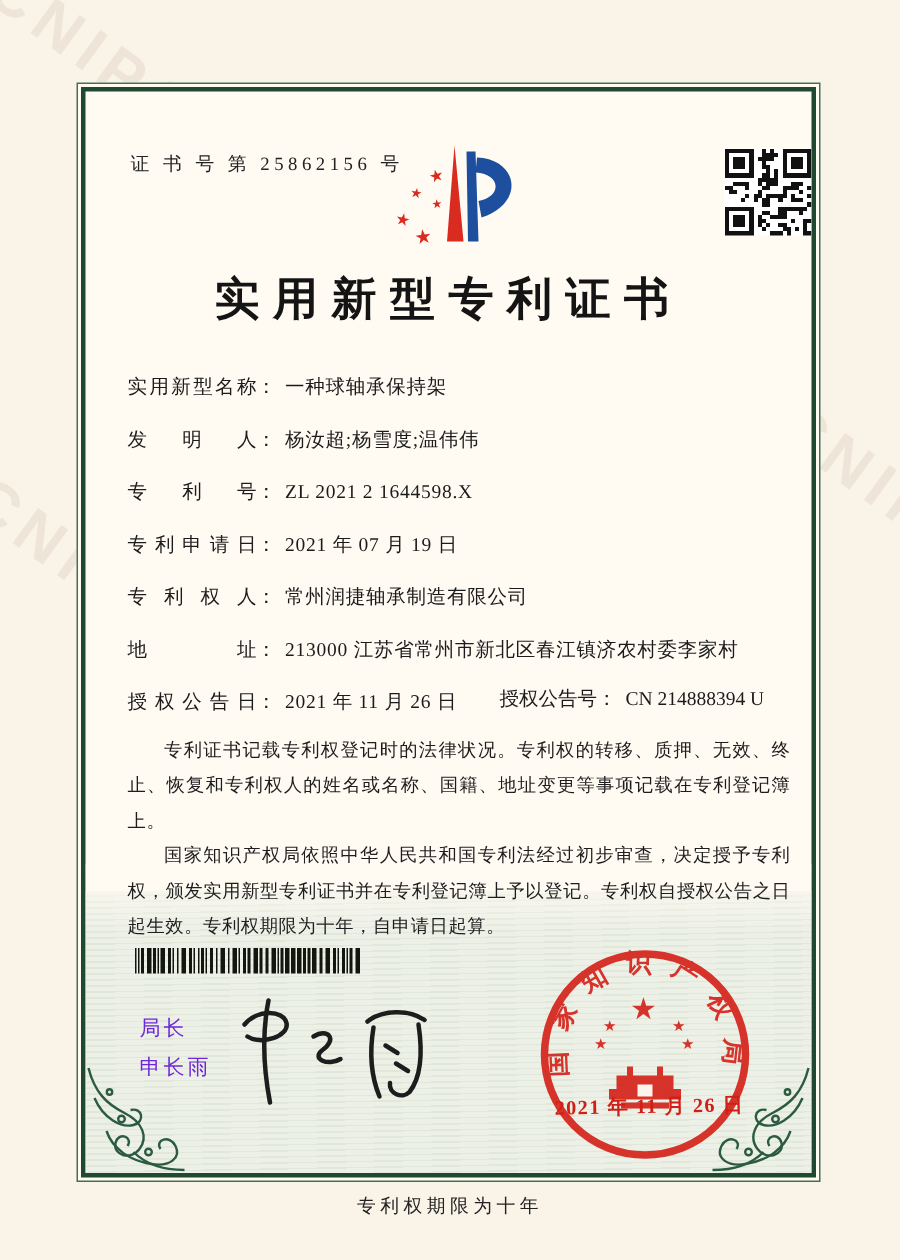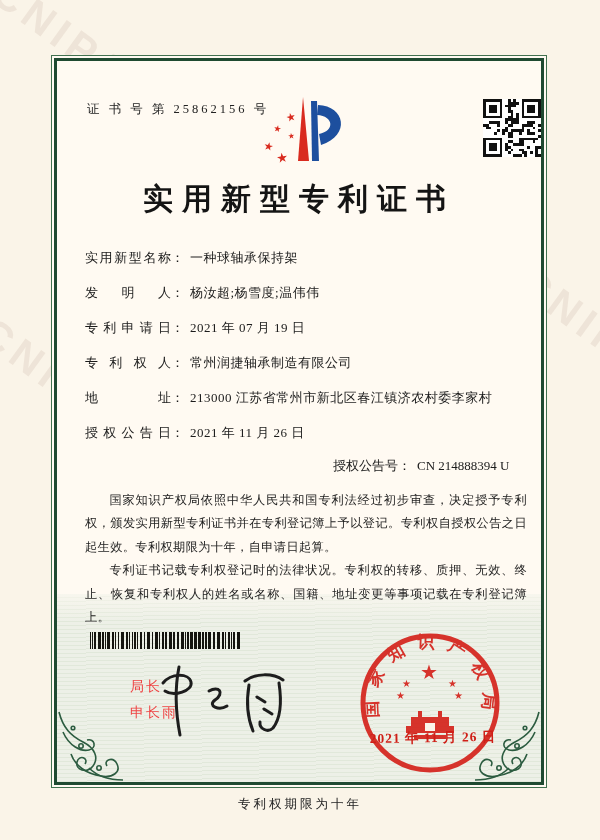--- a/index.html
+++ b/index.html
@@ -50,21 +50,21 @@
   .fcolon{margin-right:6px;}
   .frow .fvalue{letter-spacing:0.5px;}
   .grant-no{position:absolute;left:248px;top:208px;white-space:nowrap;}
   .paras{
     left:28px;top:428px;width:442px;font-size:12.2px;line-height:1.92;
     text-align:justify;letter-spacing:0.4px;color:#1d1d1d;
   }
   .paras p{margin:0;text-indent:2em;}
   .barcode{left:33px;top:571px;width:156px;height:17px;font-size:0;}
   .barcode span{display:inline-block;height:100%;background:#15150f;vertical-align:top;}
-  .signer{left:36px;top:613px;font-size:14px;line-height:26px;letter-spacing:2px;color:#ef4444;margin-left:37px;}
+  .signer{left:36px;top:613px;font-size:14px;line-height:26px;letter-spacing:2px;color:#6d28d9;}
   .signature{left:92px;top:596px;width:150px;height:90px;}
   .seal{left:297px;top:566px;width:152px;height:152px;opacity:0.92;}
   .seal-date{
     left:306px;top:668px;width:140px;text-align:center;color:#cf1f17;
     font-size:13.5px;letter-spacing:1px;font-weight:600;transform:rotate(-1deg);
   }
   .page-no{left:0;right:0;top:704px;text-align:center;font-size:11.5px;letter-spacing:1.5px;color:#333;}
   .corner{position:absolute;width:78px;height:78px;bottom:-2px;}
   .corner.right{right:-2px;}
   .corner.left{left:-2px;transform:scaleX(-1);}
@@ -228,39 +228,42 @@
     <div class="abs title">实用新型专利证书</div>
 
     <div class="abs fields">
       <div class="frow">
         <span class="flabel">实用新型名称</span><span class="fcolon">：</span><span class="fvalue">一种球轴承保持架</span>
       </div>
       <div class="frow">
         <span class="flabel">发明人</span><span class="fcolon">：</span><span class="fvalue">杨汝超;杨雪度;温伟伟</span>
       </div>
       <div class="frow">
+        <span class="flabel">专利号</span><span class="fcolon">：</span><span class="fvalue">ZL 2021 2 1644598.X</span>
+      </div>
+      <div class="frow">
         <span class="flabel">专利申请日</span><span class="fcolon">：</span><span class="fvalue">2021 年 07 月 19 日</span>
       </div>
       <div class="frow">
         <span class="flabel">专利权人</span><span class="fcolon">：</span><span class="fvalue">常州润捷轴承制造有限公司</span>
       </div>
       <div class="frow">
         <span class="flabel">地址</span><span class="fcolon">：</span><span class="fvalue">213000 江苏省常州市新北区春江镇济农村委李家村</span>
       </div>
       <div class="frow">
         <span class="flabel">授权公告日</span><span class="fcolon">：</span><span class="fvalue">2021 年 11 月 26 日</span>
       </div>
       <div class="grant-no">
         <span>授权公告号</span><span class="fcolon">：</span><span class="fvalue">CN 214888394 U</span>
       </div>
     </div>
 
     <div class="abs paras">
+      <p>专利证书记载专利权登记时的法律状况。专利权的转移、质押、无效、终止、恢复和专利权人的姓名或名称、国籍、地址变更等事项记载在专利登记簿上。</p>
       <p>国家知识产权局依照中华人民共和国专利法经过初步审查，决定授予专利权，颁发实用新型专利证书并在专利登记簿上予以登记。专利权自授权公告之日起生效。专利权期限为十年，自申请日起算。</p>
-      <p>专利证书记载专利权登记时的法律状况。专利权的转移、质押、无效、终止、恢复和专利权人的姓名或名称、国籍、地址变更等事项记载在专利登记簿上。</p>
     </div>
 
     <div class="abs barcode" id="barcode"><span style="width:1px;margin-right:1px"></span><span style="width:1px;margin-right:1px"></span><span style="width:2px;margin-right:2px"></span><span style="width:3px;margin-right:1px"></span><span style="width:2px;margin-right:1px"></span><span style="width:1px;margin-right:1px"></span><span style="width:3px;margin-right:2px"></span><span style="width:2px;margin-right:1px"></span><span style="width:1px;margin-right:2px"></span><span style="width:1px;margin-right:2px"></span><span style="width:3px;margin-right:2px"></span><span style="width:2px;margin-right:1px"></span><span style="width:1px;margin-right:2px"></span><span style="width:1px;margin-right:1px"></span><span style="width:2px;margin-right:1px"></span><span style="width:1px;margin-right:2px"></span><span style="width:2px;margin-right:2px"></span><span style="width:1px;margin-right:2px"></span><span style="width:3px;margin-right:2px"></span><span style="width:1px;margin-right:2px"></span><span style="width:3px;margin-right:1px"></span><span style="width:1px;margin-right:2px"></span><span style="width:2px;margin-right:1px"></span><span style="width:2px;margin-right:2px"></span><span style="width:3px;margin-right:1px"></span><span style="width:2px;margin-right:2px"></span><span style="width:2px;margin-right:2px"></span><span style="width:3px;margin-right:1px"></span><span style="width:1px;margin-right:1px"></span><span style="width:2px;margin-right:1px"></span><span style="width:3px;margin-right:1px"></span><span style="width:3px;margin-right:1px"></span><span style="width:3px;margin-right:1px"></span><span style="width:2px;margin-right:1px"></span><span style="width:2px;margin-right:1px"></span><span style="width:3px;margin-right:2px"></span><span style="width:2px;margin-right:2px"></span><span style="width:3px;margin-right:2px"></span><span style="width:2px;margin-right:1px"></span><span style="width:1px;margin-right:2px"></span><span style="width:2px;margin-right:1px"></span><span style="width:1px;margin-right:1px"></span><span style="width:2px;margin-right:2px"></span><span style="width:3px;margin-right:2px"></span></div>
 
     <div class="abs signer">
       <div>局长</div>
       <div>申长雨</div>
     </div>
 
     <div class="abs signature">

